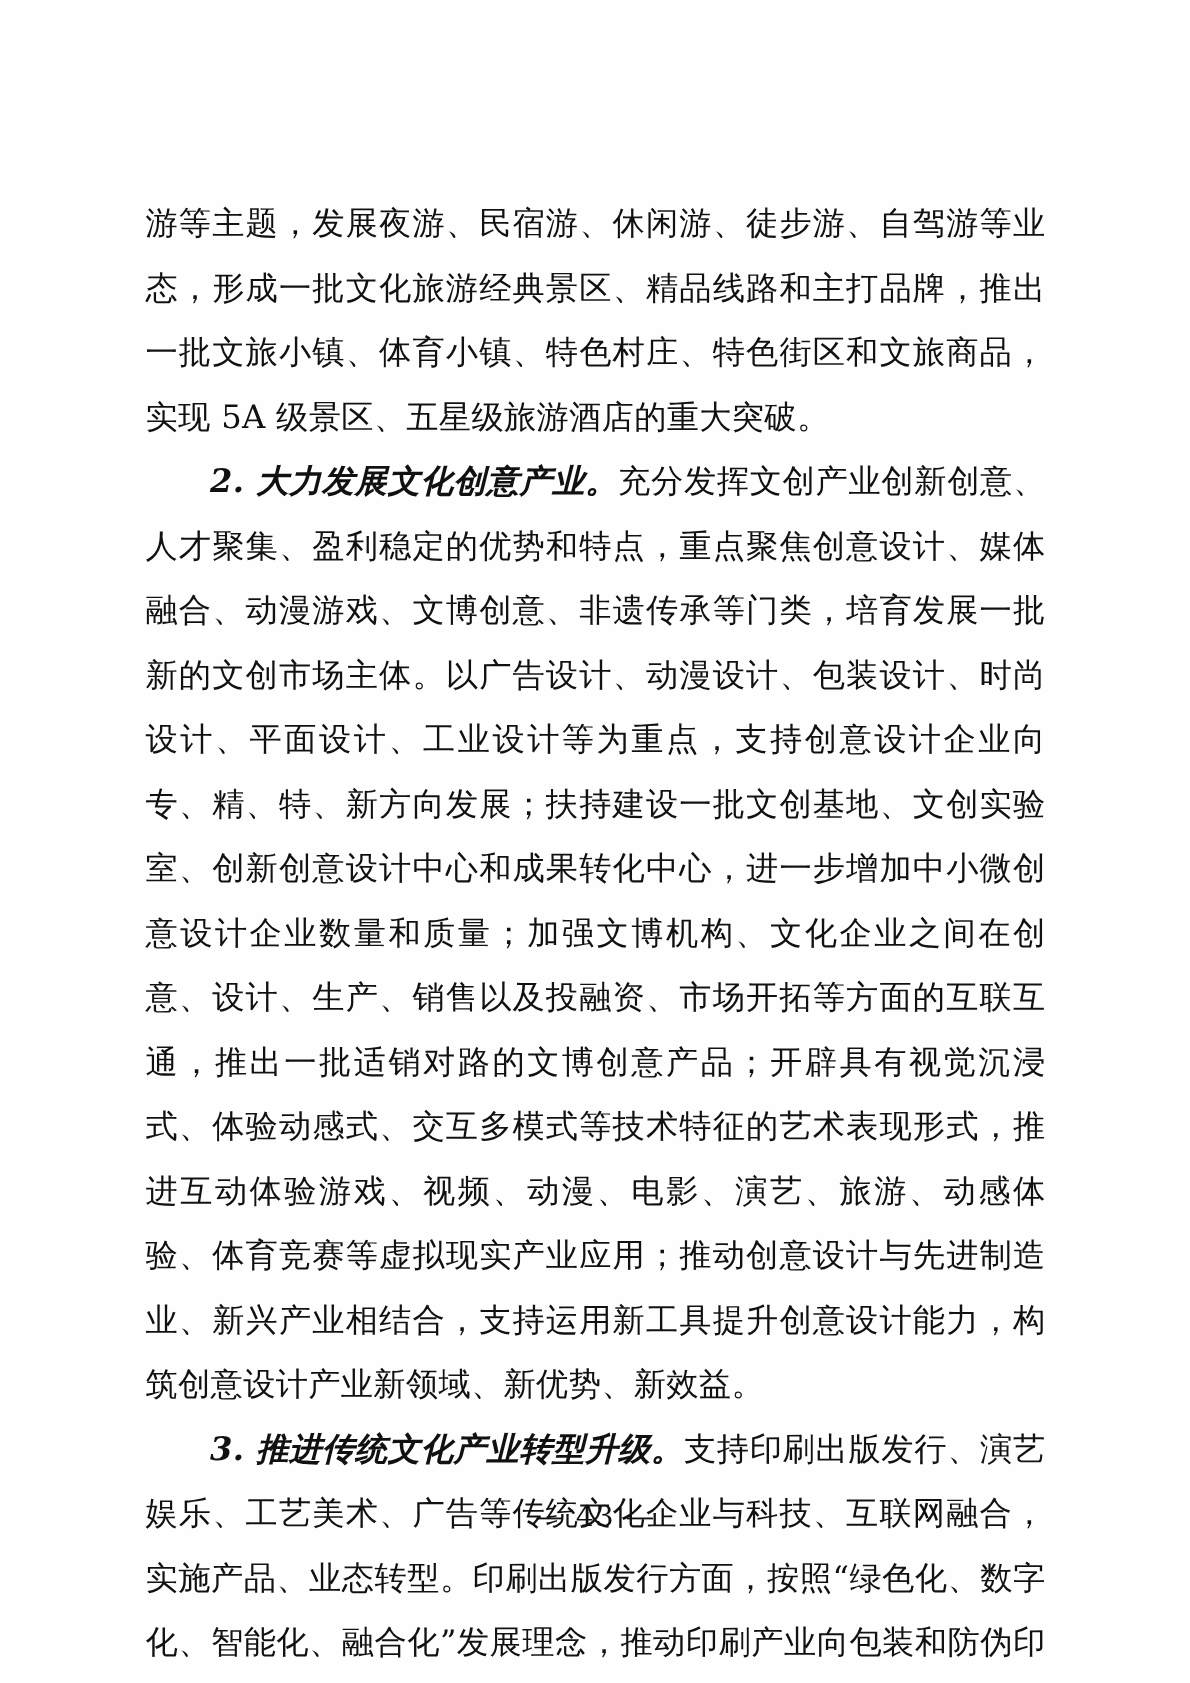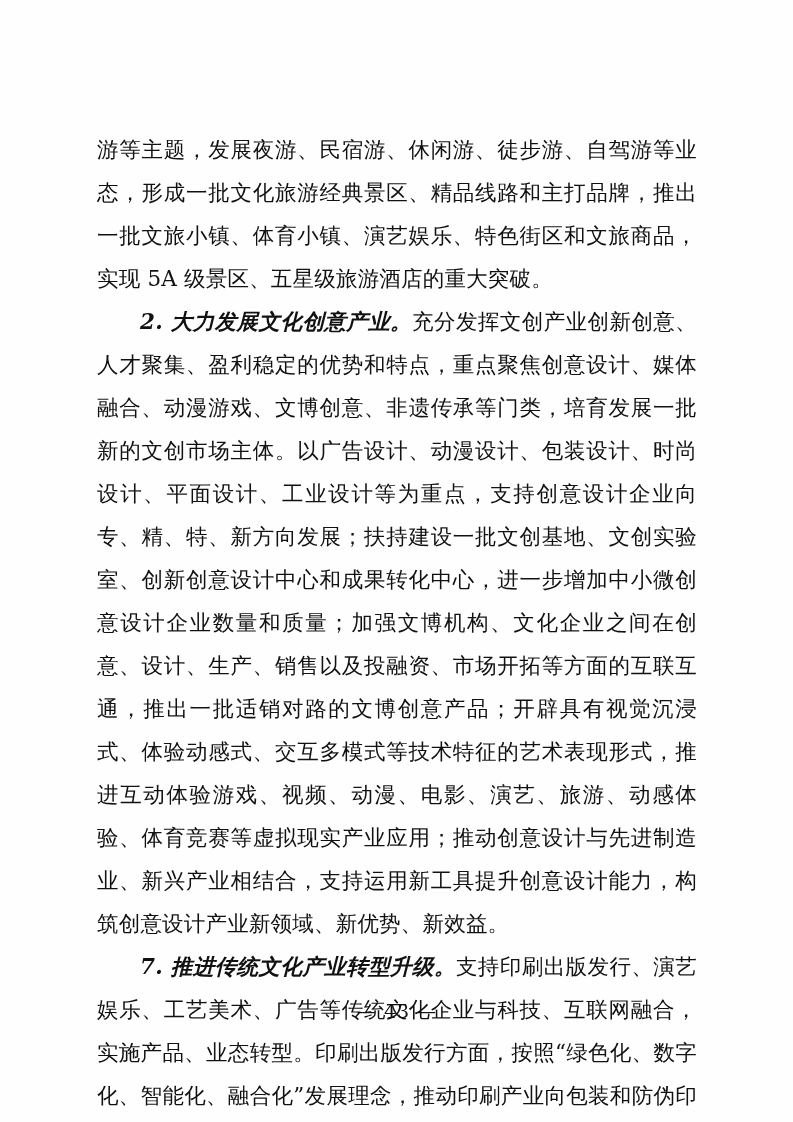--- a/index.html
+++ b/index.html
@@ -56,27 +56,27 @@
     letter-spacing: 1px;
   }
 </style>
 </head>
 <body>
 
 <div class="page">
   <div class="content">
 
     <p class="para">
-      <span>游等主题，发展夜游、民宿游、休闲游、徒步游、自驾游等业态，形成一批文化旅游经典景区、精品线路和主打品牌，推出一批文旅小镇、体育小镇、演艺娱乐、特色街区和文旅商品，实现 5A 级景区、五星级旅游酒店的重大突破。</span>
+      <span>游等主题，发展夜游、民宿游、休闲游、徒步游、自驾游等业态，形成一批文化旅游经典景区、精品线路和主打品牌，推出一批文旅小镇、体育小镇、特色村庄、特色街区和文旅商品，实现 5A 级景区、五星级旅游酒店的重大突破。</span>
     </p>
 
     <p class="para indent">
       <span class="lead">2. 大力发展文化创意产业。</span><span>充分发挥文创产业创新创意、人才聚集、盈利稳定的优势和特点，重点聚焦创意设计、媒体融合、动漫游戏、文博创意、非遗传承等门类，培育发展一批新的文创市场主体。以广告设计、动漫设计、包装设计、时尚设计、平面设计、工业设计等为重点，支持创意设计企业向专、精、特、新方向发展；扶持建设一批文创基地、文创实验室、创新创意设计中心和成果转化中心，进一步增加中小微创意设计企业数量和质量；加强文博机构、文化企业之间在创意、设计、生产、销售以及投融资、市场开拓等方面的互联互通，推出一批适销对路的文博创意产品；开辟具有视觉沉浸式、体验动感式、交互多模式等技术特征的艺术表现形式，推进互动体验游戏、视频、动漫、电影、演艺、旅游、动感体验、体育竞赛等虚拟现实产业应用；推动创意设计与先进制造业、新兴产业相结合，支持运用新工具提升创意设计能力，构筑创意设计产业新领域、新优势、新效益。</span>
     </p>
 
     <p class="para indent">
-      <span class="lead">7. 推进传统文化产业转型升级。</span><span>支持印刷出版发行、演艺娱乐、工艺美术、广告等传统文化企业与科技、互联网融合，实施产品、业态转型。印刷出版发行方面，按照“绿色化、数字化、智能化、融合化”发展理念，推动印刷产业向包装和防伪印刷、</span>
+      <span class="lead">3. 推进传统文化产业转型升级。</span><span>支持印刷出版发行、演艺娱乐、工艺美术、广告等传统文化企业与科技、互联网融合，实施产品、业态转型。印刷出版发行方面，按照“绿色化、数字化、智能化、融合化”发展理念，推动印刷产业向包装和防伪印刷、</span>
     </p>
 
   </div>
 
   <div class="footer">— 43 —</div>
 </div>
 
 </body></html>

